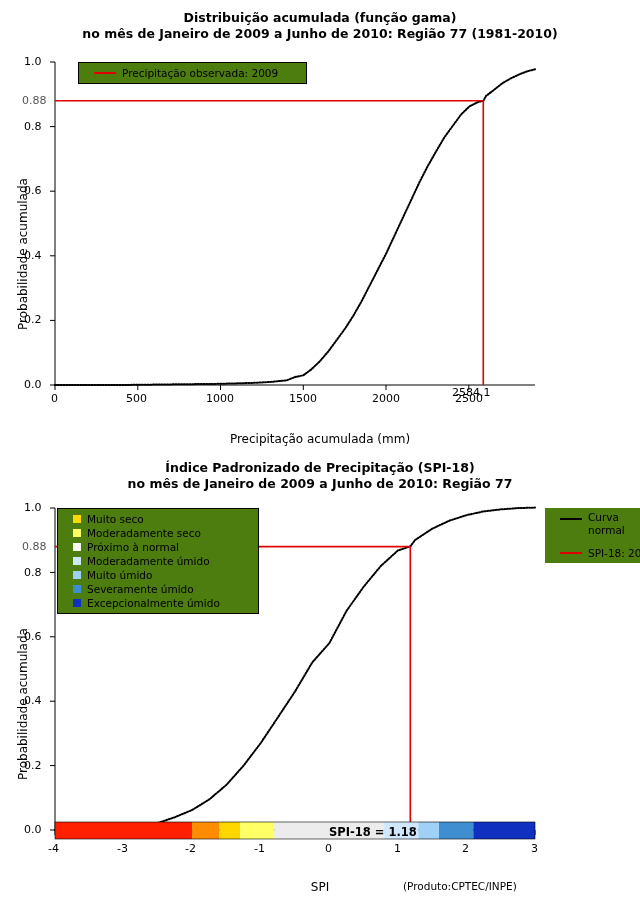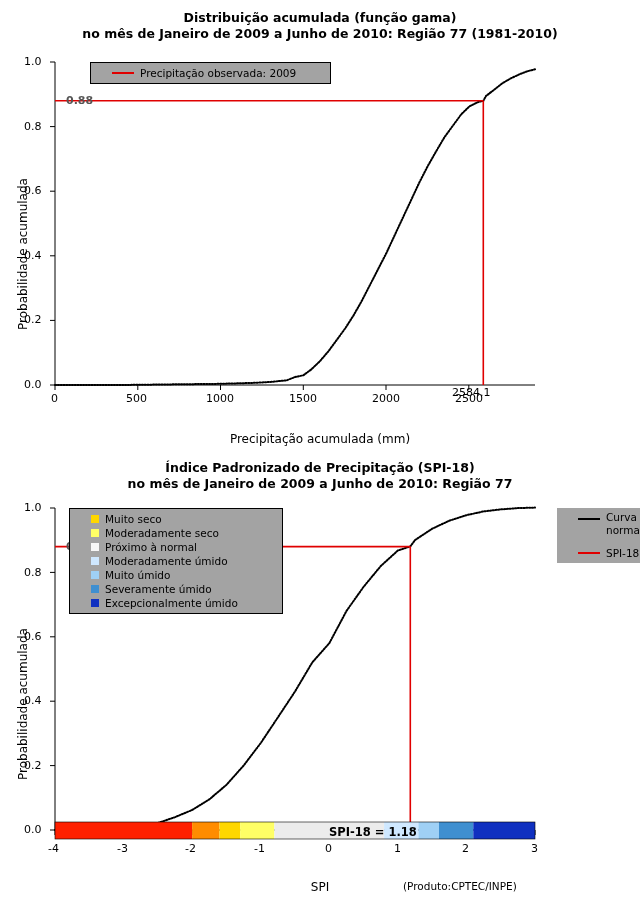--- a/index.html
+++ b/index.html
@@ -47,25 +47,24 @@
     transform-origin: left top;
     white-space: nowrap;
   }
   .tick-label {
     position: absolute;
     font-size: 11px;
     white-space: nowrap;
   }
   .legend-box {
     position: absolute;
-    background: #a3a3a3;
+    background: #4d7c0f;
     border: 1px solid #000000;
     font-size: 10.5px;
-    padding: 3px 21px;
-    margin-left: 12px;
+    padding: 3px 15px;
   }
   .legend-row {
     display: flex;
     align-items: center;
     height: 14px;
     white-space: nowrap;
   }
   .legend-swatch {
     width: 22px;
     height: 0;
@@ -77,22 +76,21 @@
     width: 8px;
     height: 8px;
     margin-right: 6px;
     flex: 0 0 8px;
   }
   .legend-dot.empty { background: transparent; }
   .hl-label {
     position: absolute;
     font-size: 11px;
     color: #555555;
-    font-weight: bold;
-    margin-left: 44px;
+    font-weight: normal;
   }
   .value-label {
     position: absolute;
     font-size: 11px;
     color: #000000;
   }
   .credit {
     position: absolute;
     font-size: 10.5px;
   }

